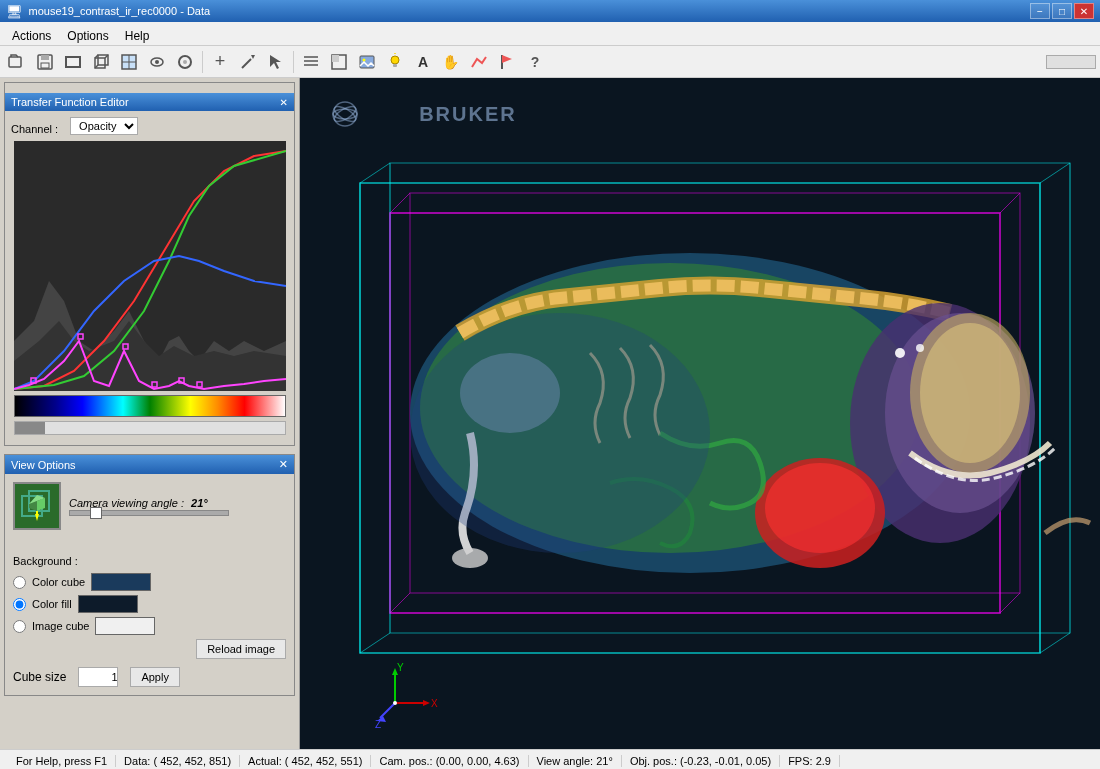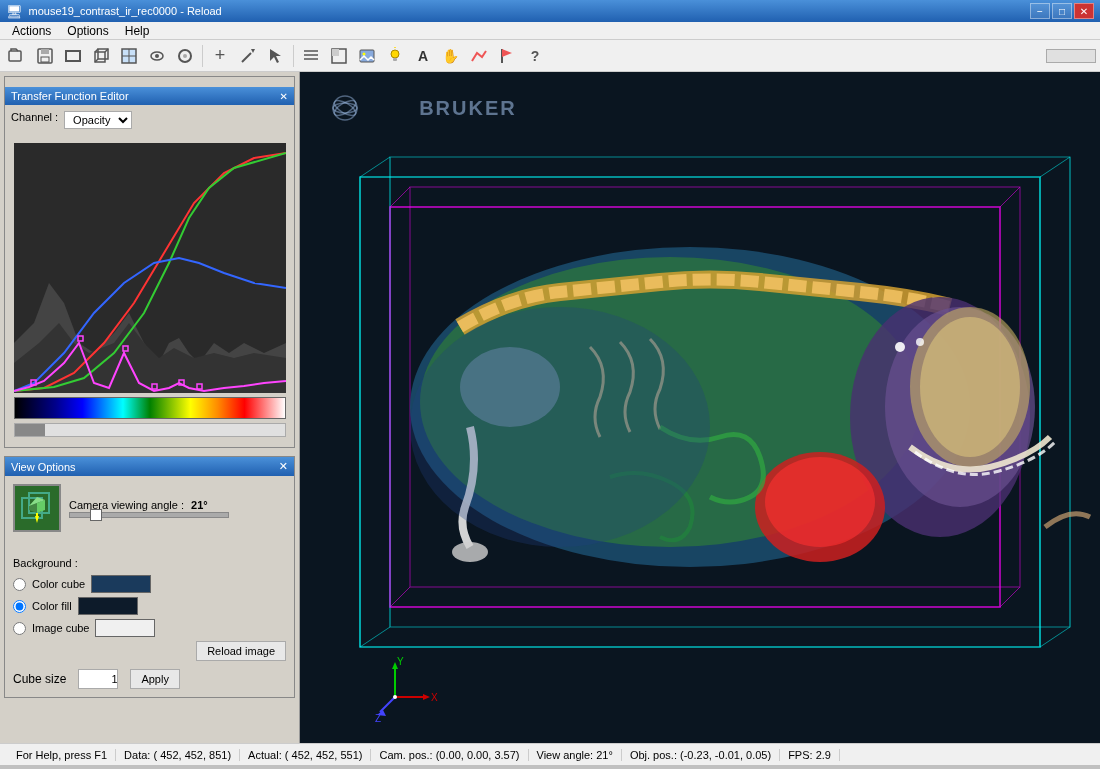--- a/index.html
+++ b/index.html
@@ -21,23 +21,23 @@
     .win-btn {
       width: 20px; height: 16px; border: 1px solid rgba(255,255,255,0.4);
       display: flex; align-items: center; justify-content: center;
       font-size: 10px; cursor: pointer; color: white; background: rgba(255,255,255,0.1);
     }
     .win-btn.close { background: #cc3333; }
 
     
     #menu-bar {
       background: #f0f0f0;
-      height: 18px;
-      display: flex;
-      align-items: flex-start;
+      height: 24px;
+      display: flex;
+      align-items: flex-end;
       padding: 0 4px;
       border-bottom: 1px solid #ccc;
     }
     .menu-item {
       padding: 2px 8px;
       cursor: pointer;
       font-size: 12px;
     }
 
     
@@ -93,21 +93,21 @@
       font-size: 11px;
       display: flex;
       align-items: center;
       justify-content: space-between;
       margin-top: 10px;
     }
     #tf-editor-header .close-btn {
       cursor: pointer; font-size: 10px; color: white;
     }
     #tf-editor-body { padding: 6px; }
-    .tf-channel-row { display: flex; align-items: flex-start; gap: 6px; margin-bottom: 14px; }
+    .tf-channel-row { display: flex; align-items: flex-end; gap: 12px; margin-bottom: 6px; }
     .tf-channel-row label { font-size: 11px; }
     .tf-channel-select {
       background: white; border: 1px solid #aaa;
       padding: 1px 4px; font-size: 11px; cursor: pointer;
     }
 
     
     #tf-canvas {
       width: 272px; height: 250px;
       background: #2a2a2a;
@@ -147,21 +147,21 @@
     }
     #view-options-body { padding: 8px; }
     .vo-row { display: flex; align-items: center; gap: 8px; margin-bottom: 8px; }
     .vo-preview {
       width: 48px; height: 48px;
       background: #2a6b2a;
       border: 2px solid #888;
       display: flex; align-items: center; justify-content: center;
     }
     .vo-camera-section { font-size: 11px; }
-    .vo-camera-label { margin-bottom: 1px; }
+    .vo-camera-label { margin-bottom: 1px; font-style: italic; }
     .vo-slider-track {
       width: 160px; height: 6px;
       background: #aaa;
       border: 1px solid #888;
       position: relative;
     }
     .vo-slider-thumb {
       width: 12px; height: 12px;
       background: white;
       border: 1px solid #666;
@@ -235,21 +235,21 @@
     .status-segment:first-child { padding-left: 8px; }
 
     
     #tf-svg { display: block; }
   </style>
 </head>
 <body>
 
 <div id="title-bar">
   <span style="margin-right:6px; font-size:13px;">🖥</span>
-  <span class="title-text">mouse19_contrast_ir_rec0000 - Reload</span>
+  <span class="title-text">mouse19_contrast_ir_rec0000 - Data</span>
   <div class="window-controls">
     <div class="win-btn">−</div>
     <div class="win-btn">□</div>
     <div class="win-btn close">✕</div>
   </div>
 </div>
 
 <div id="menu-bar">
   <span class="menu-item">Actions</span>
   <span class="menu-item">Options</span>
@@ -582,17 +582,17 @@
     </svg>
 
   </div>
 
 </div>
 
 <div id="status-bar">
   <span class="status-segment">For Help, press F1</span>
   <span class="status-segment">Data: ( 452, 452, 851)</span>
   <span class="status-segment">Actual: ( 452, 452, 551)</span>
-  <span class="status-segment">Cam. pos.: (0.00, 0.00, 3.57)</span>
+  <span class="status-segment">Cam. pos.: (0.00, 0.00, 4.63)</span>
   <span class="status-segment">View angle: 21°</span>
   <span class="status-segment">Obj. pos.: (-0.23, -0.01, 0.05)</span>
   <span class="status-segment">FPS: 2.9</span>
 </div>
 
 </body></html>

